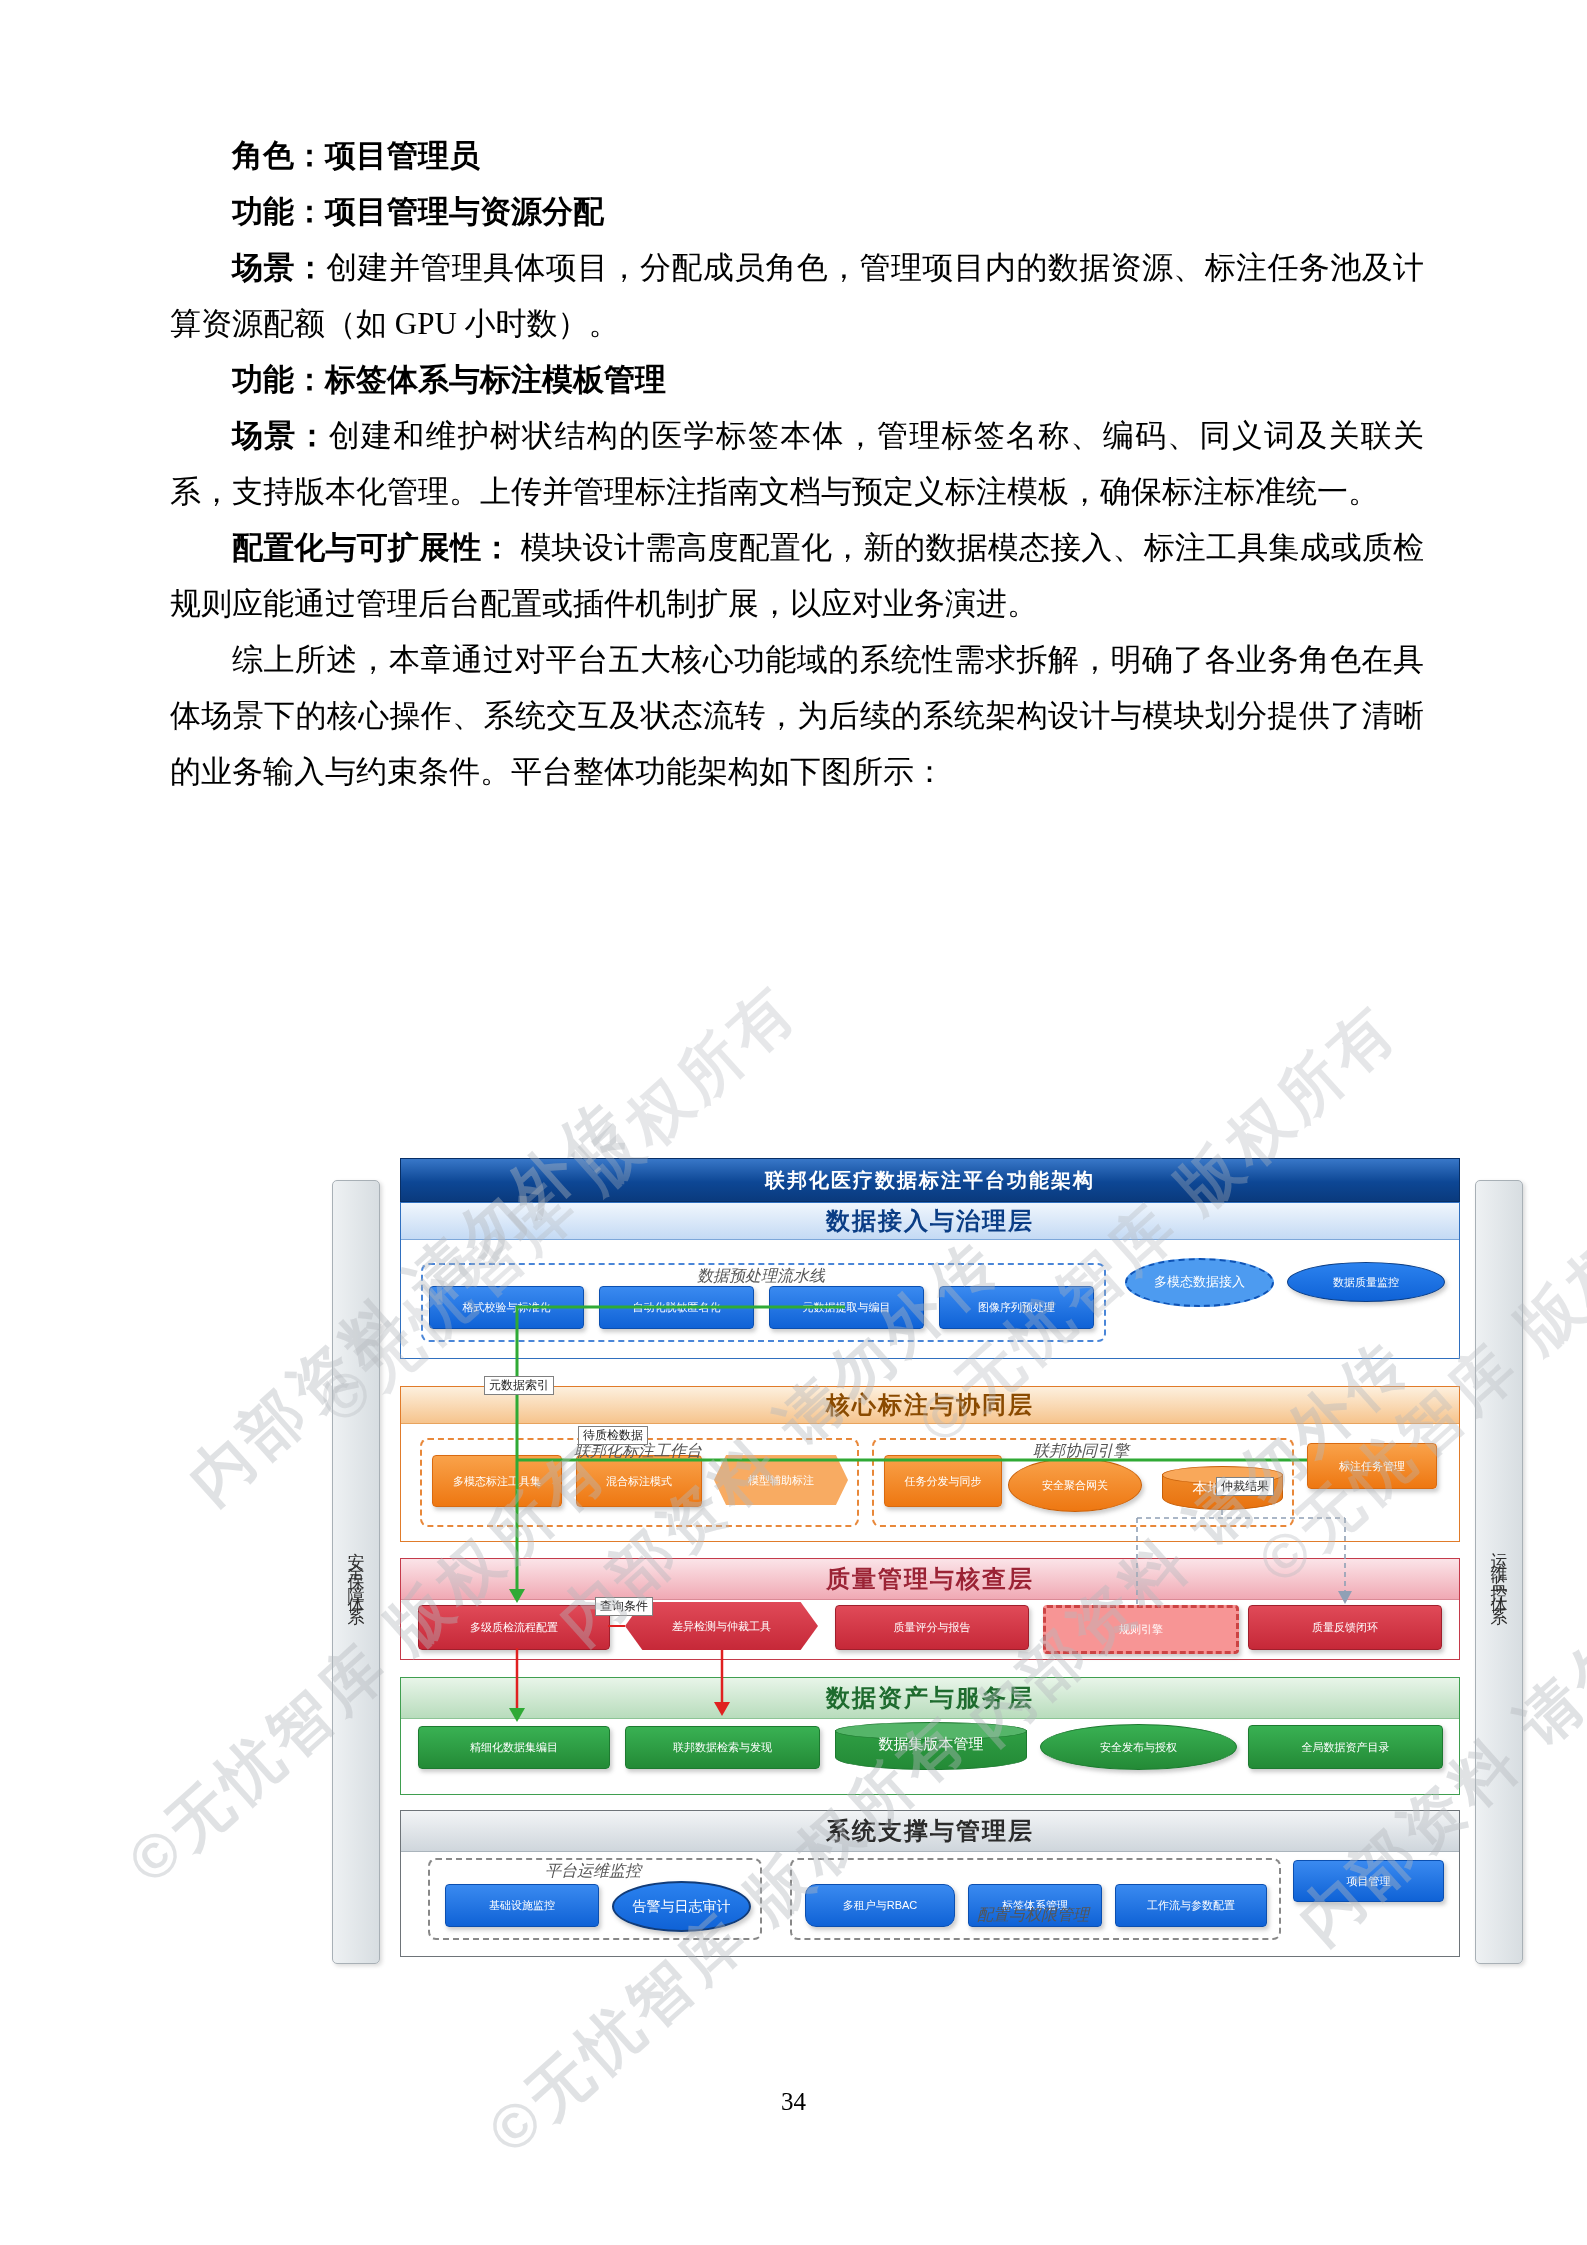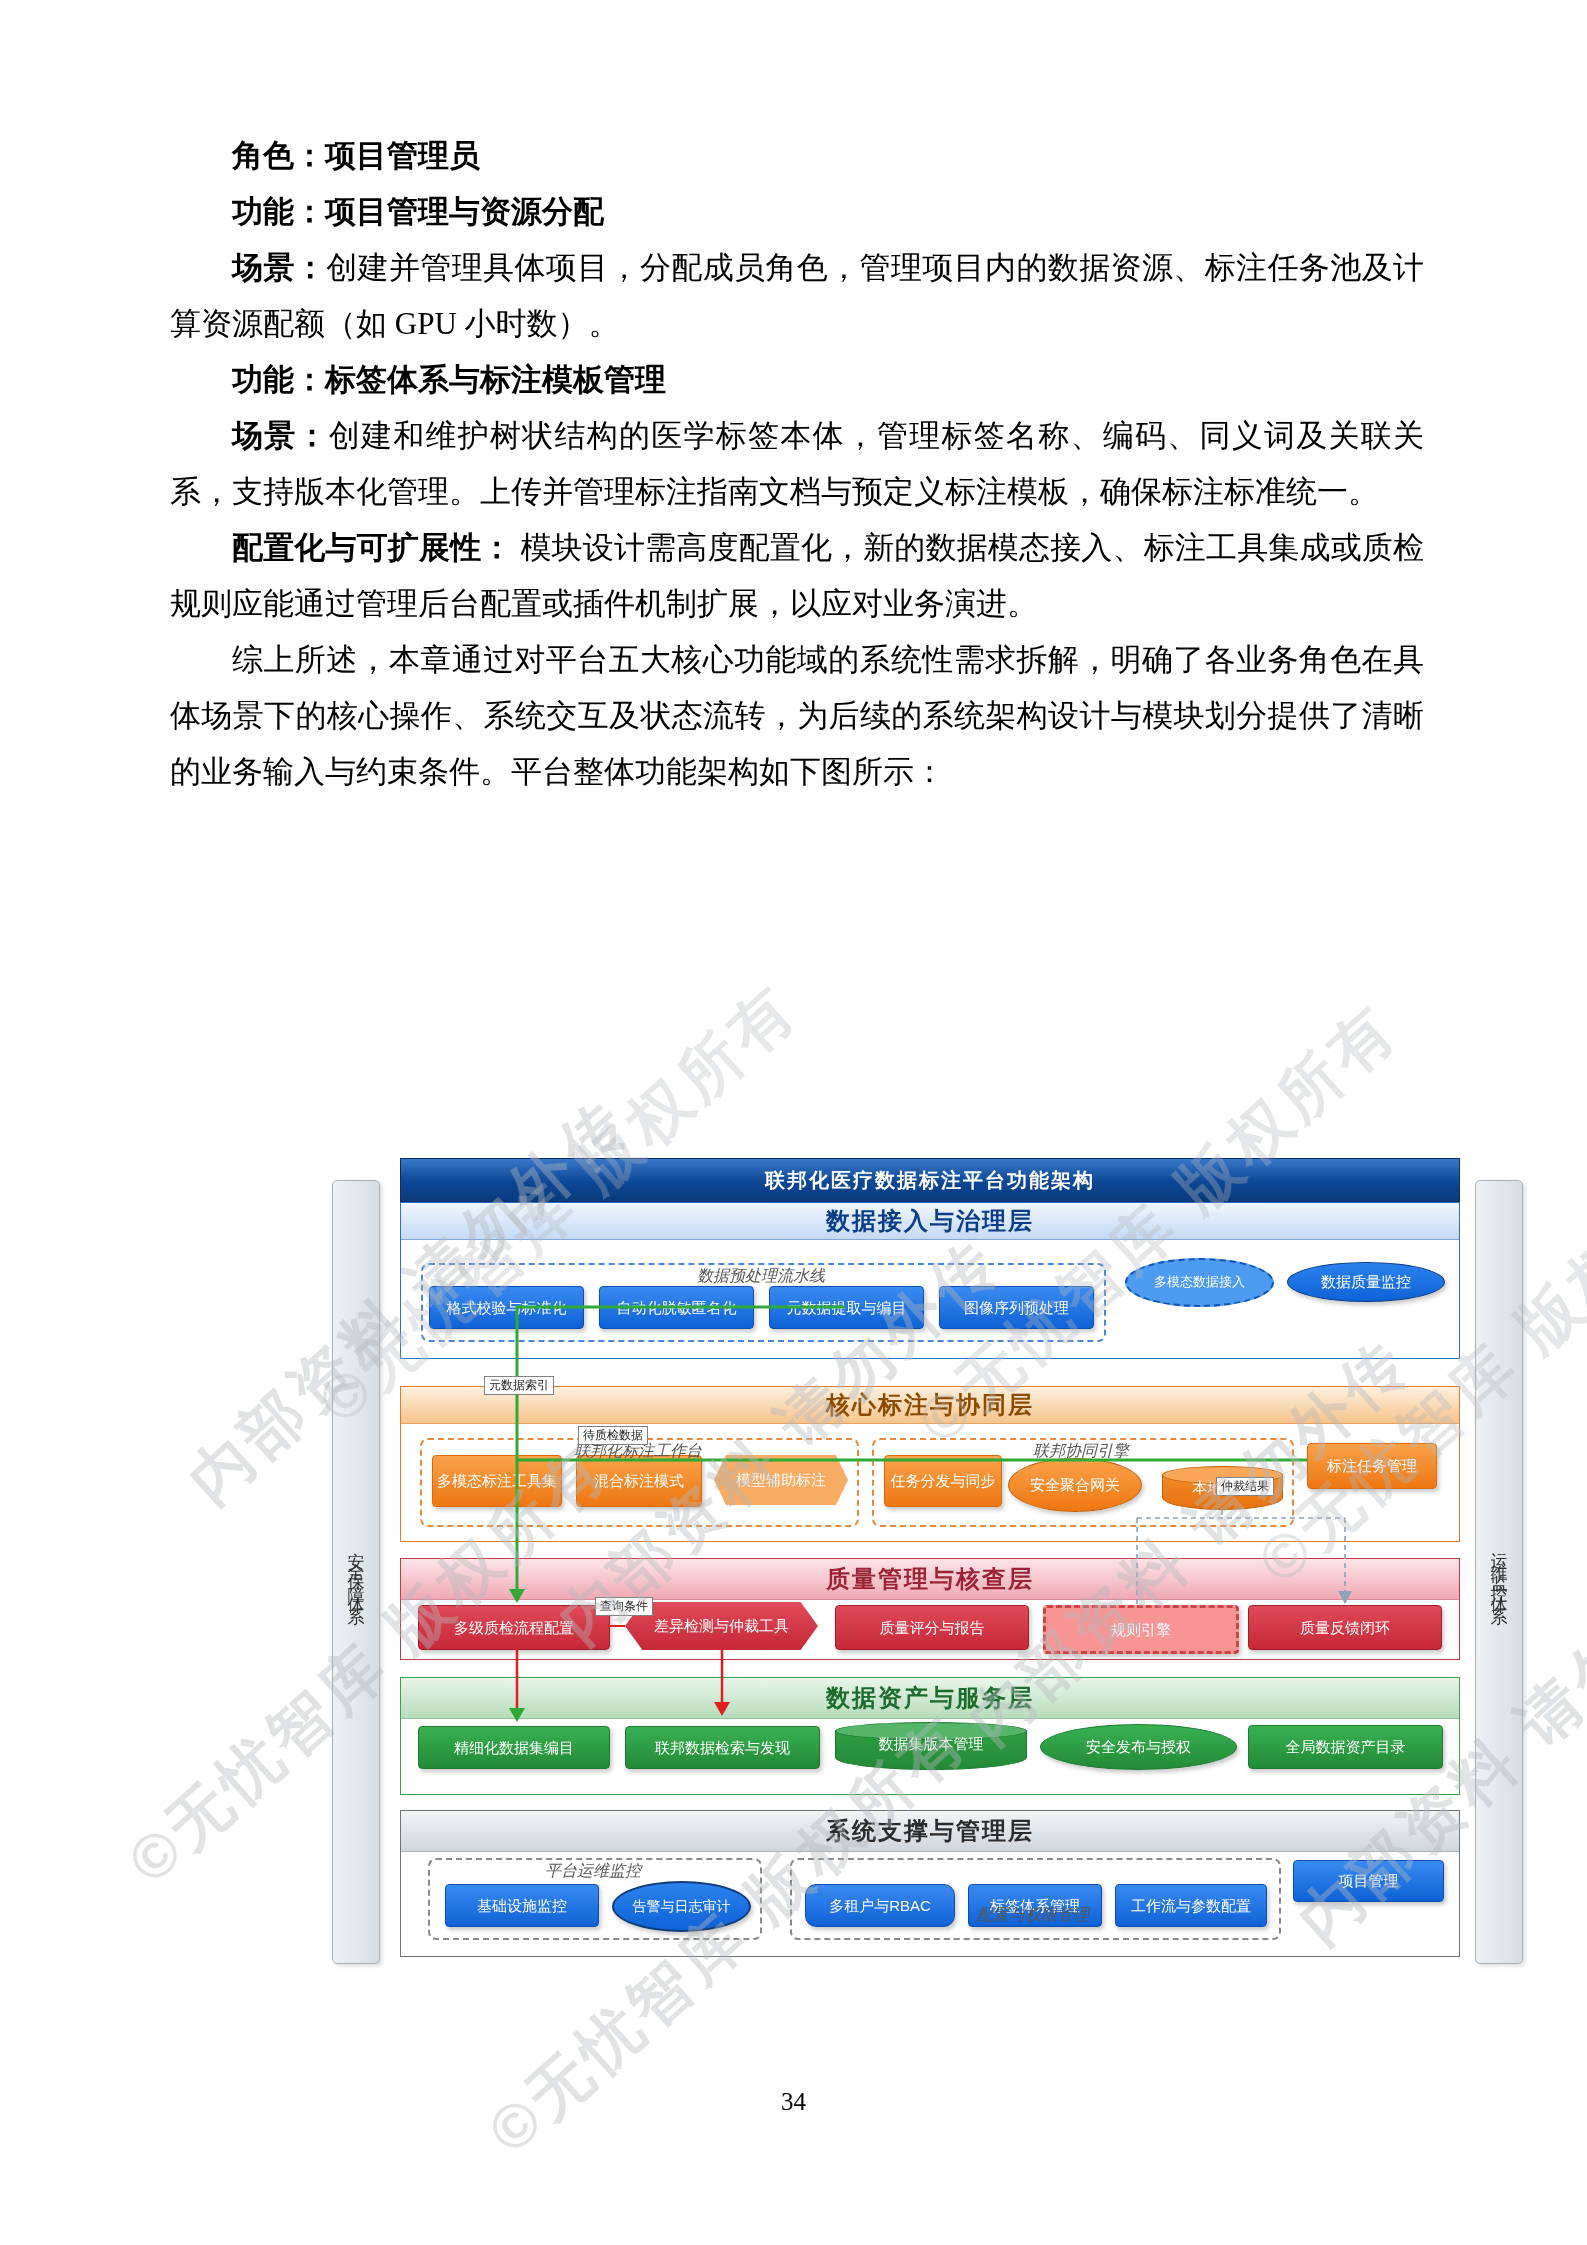--- a/index.html
+++ b/index.html
@@ -10,21 +10,21 @@
              line-height:56px;color:#000;text-align:justify;}
   .textblock p{margin:0;text-indent:62px;}
   .textblock b{font-weight:bold;}
   .boldline span{font-weight:bold;}
   
   .dg{font-family:"Liberation Sans","DejaVu Sans",sans-serif;}
   .layer{position:absolute;background:#fff;z-index:1;}
   .lhead{position:absolute;left:0;right:0;top:0;text-align:center;font-weight:bold;
          font-size:24px;letter-spacing:2px;display:flex;align-items:center;justify-content:center;}
   .bx{position:absolute;display:flex;align-items:center;justify-content:center;color:#fff;
-      font-size:15px;text-align:center;border-radius:4px;z-index:2;
+      font-size:11px;text-align:center;border-radius:4px;z-index:2;
       box-shadow:2px 3px 4px rgba(100,100,100,.35);line-height:1.15;}
   .blue{background:linear-gradient(180deg,#3a8af0,#0f62d6);border:1px solid #0b4fb0;}
   .orangebx{background:linear-gradient(180deg,#f9a24a,#ee7711);border:1px solid #d96a10;}
   .redbx{background:linear-gradient(180deg,#e04a58,#c62838);border:1px solid #a01f2c;}
   .greenbx{background:linear-gradient(180deg,#39b153,#238a36);border:1px solid #1d7a30;}
   .ellip{border-radius:50% !important;}
   .hex{clip-path:polygon(9% 0,91% 0,100% 50%,91% 100%,9% 100%,0 50%);border:none;box-shadow:none;}
   .grp{position:absolute;border:2px dashed;border-radius:8px;z-index:1;}
   .grp-label{position:absolute;font-style:italic;font-size:16px;color:#555;
              white-space:nowrap;z-index:3;transform:translateX(-50%);}

